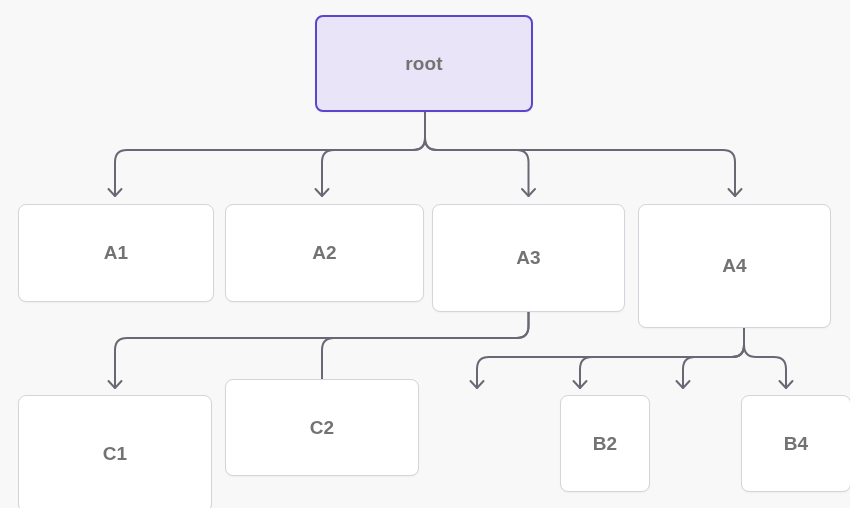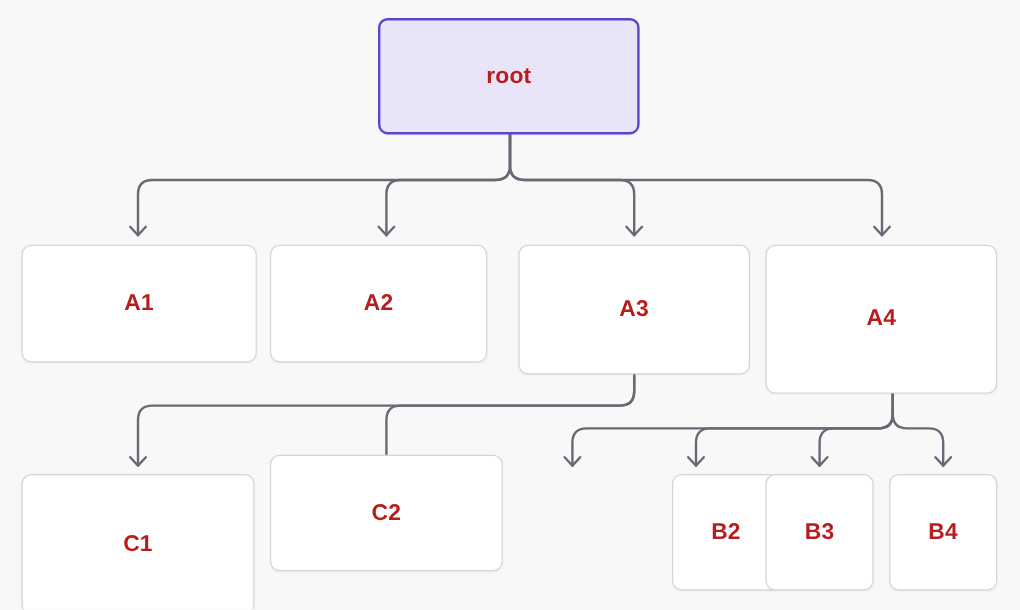--- a/index.html
+++ b/index.html
@@ -32,43 +32,43 @@
   }
   .node {
     position: absolute;
     box-sizing: border-box;
     background: #ffffff;
     border: 1.5px solid #d4d4da;
     border-radius: 8px;
     display: flex;
     align-items: center;
     justify-content: center;
-    color: #b91c1c;
+    color: #737373;
     font-size: 19px;
     font-weight: bold;
     letter-spacing: 0.2px;
     box-shadow: 0 1px 2px rgba(20, 20, 30, 0.04);
     cursor: default;
   }
   .node--root {
     background: #e9e4f7;
     border: 2px solid #5b45cd;
   }
   
   .n-root { left: 315px; top: 15px;  width: 218px; height: 97px; }
   .n-a1   { left: 18px;  top: 204px; width: 196px; height: 98px; }
-  .n-a2   { left: 225px; top: 204px; width: 181px; height: 98px; }
+  .n-a2   { left: 225px; top: 204px; width: 199px; height: 98px; }
   .n-a3   { left: 432px; top: 204px; width: 193px; height: 108px; }
   .n-a4   { left: 638px; top: 204px; width: 193px; height: 124px; }
   .n-c1   { left: 18px;  top: 395px; width: 194px; height: 117px; }
   .n-c2   { left: 225px; top: 379px; width: 194px; height: 97px; }
   .n-b1   { left: 432px; top: 395px; width: 90px;  height: 97px; }
   .n-b2   { left: 560px; top: 395px; width: 90px;  height: 97px; }
   .n-b3   { left: 638px; top: 395px; width: 90px;  height: 97px; }
-  .n-b4   { left: 741px; top: 395px; width: 90px;  height: 97px; text-align: center; }
+  .n-b4   { left: 741px; top: 395px; width: 110px;  height: 97px; text-align: center; }
 </style>
 </head>
 <body>
 
 <div class="stage">
 
   <svg class="edges-layer" viewBox="0 0 850 508" xmlns="http://www.w3.org/2000/svg" aria-hidden="true">
 
     <path d="M425,112 L425,138 Q425,150 413,150 L127,150 Q115,150 115,162 L115,196"></path>
     <path d="M425,112 L425,138 Q425,150 413,150 L334,150 Q322,150 322,162 L322,196"></path>
@@ -114,20 +114,17 @@
   <div class="node n-c1">
     <span>C1</span>
   </div>
   <div class="node n-c2">
     <span>C2</span>
   </div>
 
   <div class="node n-b2">
     <span>B2</span>
   </div>
-  <div class="node n-b3">
-    <span>B3</span>
-  </div>
   <div class="node n-b4">
     <span>B4</span>
   </div>
 
 </div>
 
 </body></html>

